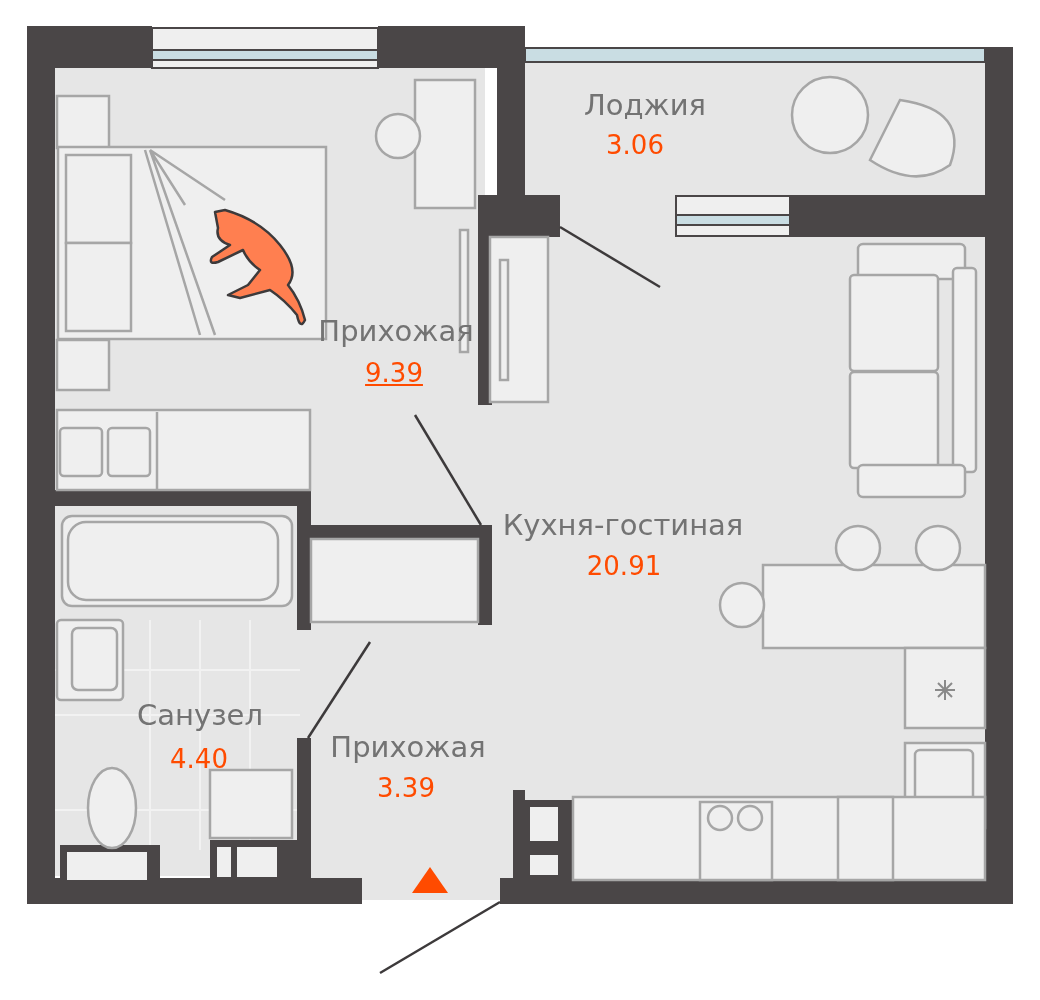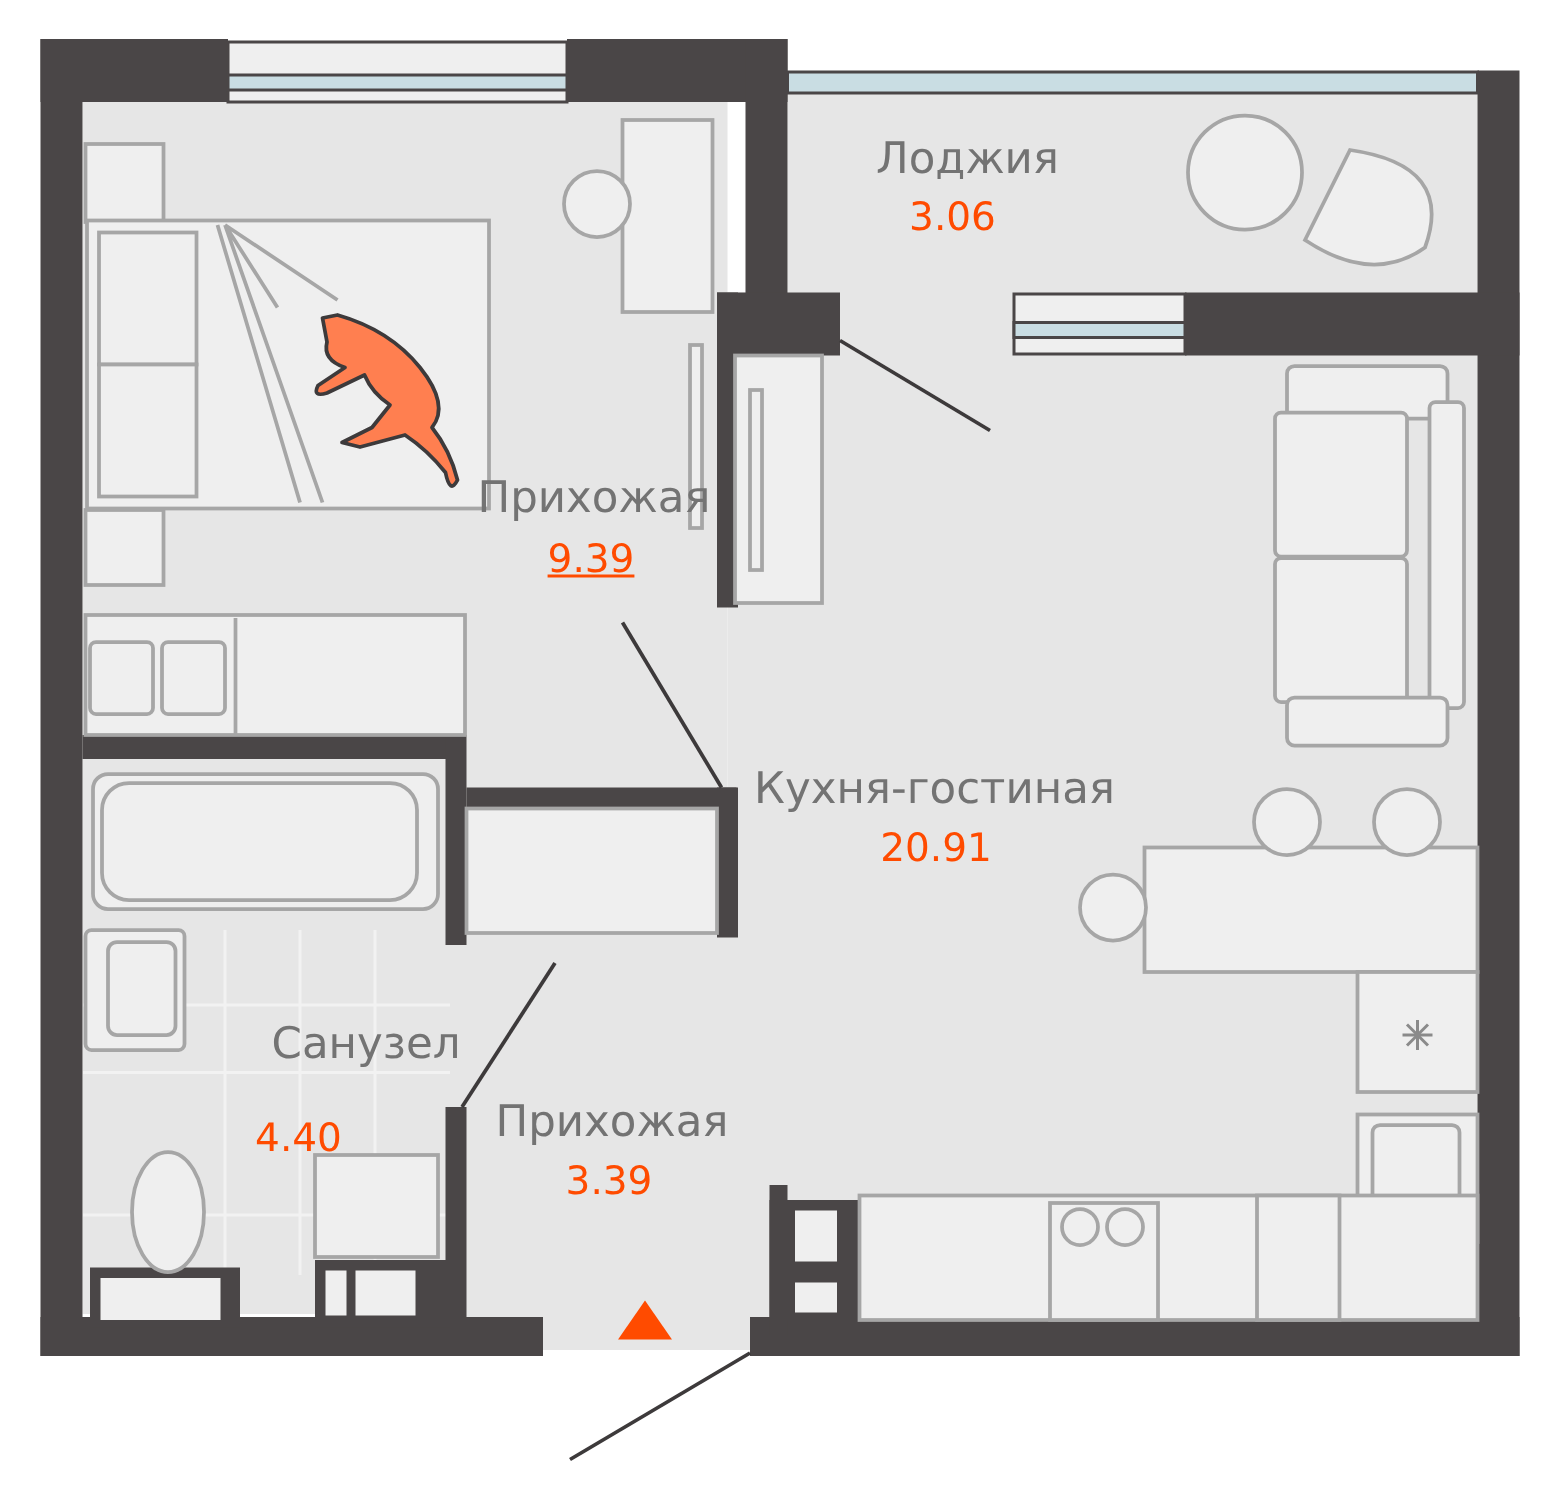--- a/index.html
+++ b/index.html
@@ -147,17 +147,17 @@
 
 <div class="room-label" style="left:645px;top:88px;">Лоджия</div>
 <div class="room-area" style="left:635px;top:130px;">3.06</div>
 
 <div class="room-label" style="left:396px;top:314px;">Прихожая</div>
 <div class="room-area" style="left:394px;top:358px;text-decoration:underline;">9.39</div>
 
 <div class="room-label" style="left:623px;top:508px;">Кухня-гостиная</div>
 <div class="room-area" style="left:624px;top:551px;">20.91</div>
 
-<div class="room-label" style="left:200px;top:678px;margin-left:44px;">Санузел</div>
+<div class="room-label" style="left:200px;top:698px;">Санузел</div>
 <div class="room-area" style="left:199px;top:744px;">4.40</div>
 
 <div class="room-label" style="left:408px;top:730px;">Прихожая</div>
 <div class="room-area" style="left:406px;top:773px;">3.39</div>
 
 </body></html>

